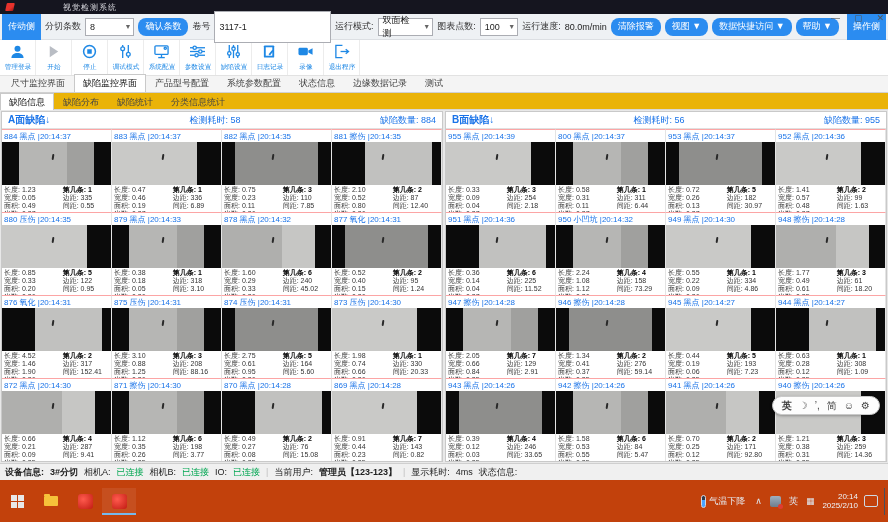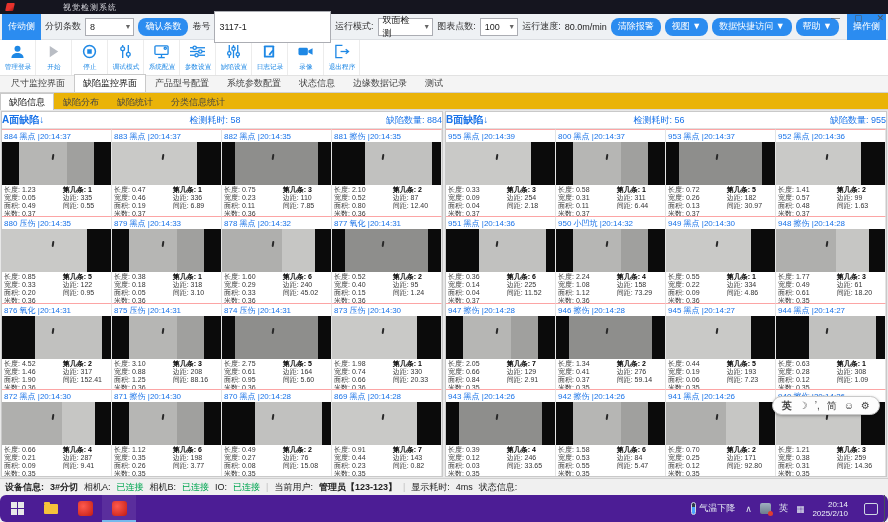--- a/index.html
+++ b/index.html
@@ -34,21 +34,21 @@
 
   
   .tabs { height:17px; background:#f4f4f4; display:flex; align-items:flex-end; padding-left:2px; border-bottom:1px solid #d0d0d0; flex:0 0 auto; }
   .tab { font-size:9px; color:#444; padding:2px 8px; border:1px solid transparent; border-bottom:none; cursor:pointer; white-space:nowrap; }
   .tab.active { background:#fff; border-color:#c9c9c9; color:#111; }
   .subtabs { height:17px; background:#eab308; display:flex; align-items:flex-start; border-bottom:1px solid #d8d8d8; flex:0 0 auto; }
 
   
   .main { flex:1 1 auto; display:flex; gap:2px; padding:1px; background:#e8e8e8; min-height:0; }
   .panel { flex:1 1 50%; background:#fff; border:1px solid #c9c9c9; display:flex; flex-direction:column; min-width:0; }
-  .panel-head { height:17px; display:flex; align-items:center; padding:0 0; flex:0 0 auto; border-bottom:1px solid #e0e0e0; }
+  .panel-head { height:17px; display:flex; align-items:center; padding:0 6px; flex:0 0 auto; border-bottom:1px solid #e0e0e0; }
   .ptitle { color:#1a73e8; font-weight:bold; font-size:10px; }
   .pmid { margin-left:auto; margin-right:auto; color:#1a73e8; font-size:9px; }
   .pright { color:#1a73e8; font-size:9px; }
   .grid { flex:1 1 auto; display:grid; grid-template-columns:repeat(4,1fr); grid-auto-rows:1fr; min-height:0; }
   .cell { border-right:1px solid #e4e4e4; border-top:1px solid #fca5a5; display:flex; flex-direction:column; overflow:hidden; min-width:0; }
   .cell-head { height:12px; font-size:8px; color:#1a73e8; white-space:nowrap; overflow:hidden; padding:1px 2px 0; flex:0 0 auto; }
   .cell-img { height:43px; flex:0 0 auto; position:relative; }
   .cell-img::after { content:""; position:absolute; left:46%; top:28%; width:2px; height:6px; background:#2a2a2a; transform:rotate(8deg); border-radius:1px; }
   .v1 { background:linear-gradient(90deg,#0b0b0b 0 16%,#b6b6b4 16% 60%,#a0a09e 60% 84%,#0b0b0b 84%); }
   .v2 { background:linear-gradient(90deg,#c9c9c7 0 78%,#0b0b0b 78%); }
@@ -60,35 +60,35 @@
   .fc2 { flex:1 1 45%; min-width:0; }
   .fc2 .striprow { font-weight:bold; color:#000; }
 
   
   .statusbar { height:17px; background:#f0f0f0; border-top:1px solid #cfcfcf; display:flex; align-items:center; gap:6px; padding:0 5px; font-size:9px; flex:0 0 auto; white-space:nowrap; }
   .sb-strong { font-weight:bold; }
   .ok { color:#00a651; }
   .sb-sep { color:#c0c0c0; }
 
   
-  .taskbar { height:27px; background:#4c1d95; display:flex; align-items:center; color:#eee; flex:0 0 auto;border-radius:6px; }
+  .taskbar { height:42px; background:#c2410c; display:flex; align-items:center; color:#eee; flex:0 0 auto; }
   .tb-icon { width:34px; height:27px; display:flex; align-items:center; justify-content:center; cursor:pointer; }
   .winlogo { display:grid; grid-template-columns:6px 6px; grid-template-rows:6px 6px; gap:1px; }
   .winlogo i { background:#e8e8e8; }
   .folder { width:14px; height:10px; background:#f6c23a; border-radius:1px; position:relative; }
   .folder::before { content:""; position:absolute; top:-2px; left:0; width:6px; height:2px; background:#f6c23a; border-radius:1px 1px 0 0; }
   .redapp { width:15px; height:15px; background:radial-gradient(circle at 35% 35%,#ff5a4e,#c21b12); border-radius:3px; }
   .tb-icon.active { background:rgba(255,255,255,.08); box-shadow:inset 0 -2px 0 #76b9ed; }
   .tb-right { margin-left:auto; display:flex; align-items:center; height:27px; }
   .thermo { width:5px; height:13px; border:1px solid #cfd8e3; border-radius:3px; background:linear-gradient(#2f3b4a 40%,#4aa3ff 40%); margin-right:3px; }
   .weather-text { font-size:9px; color:#e8eef5; margin-right:10px; }
   .tray { display:flex; align-items:center; gap:8px; font-size:9px; color:#dfe6ee; margin-right:8px; }
   .net { width:11px; height:11px; background:linear-gradient(#9fb0c0,#6d7d8d); border-radius:2px; position:relative; }
   .net::after { content:""; position:absolute; right:-2px; bottom:-2px; width:5px; height:5px; background:#e03c31; border-radius:50%; }
-  .clock { text-align:right; font-size:8px; line-height:9px; color:#eef3f8; margin-right:16px; }
+  .clock { text-align:right; font-size:8px; line-height:9px; color:#eef3f8; margin-right:6px; }
   .showdesk { width:4px; height:27px; border-left:1px solid #46505c; }
   .notif { width:14px; height:12px; border:1px solid #cfd8e3; border-radius:2px; margin-right:6px; }
 
   
   .imebar { position:absolute; right:8px; top:396px; height:19px; background:#fdfdfd; border:1px solid #c9c9c9; border-radius:10px; box-shadow:0 1px 3px rgba(0,0,0,.3); display:flex; align-items:center; gap:7px; padding:0 9px; font-size:10px; color:#444; z-index:5; }
   .imebar span { cursor:pointer; }
 </style>
 </head>
 <body>
 

